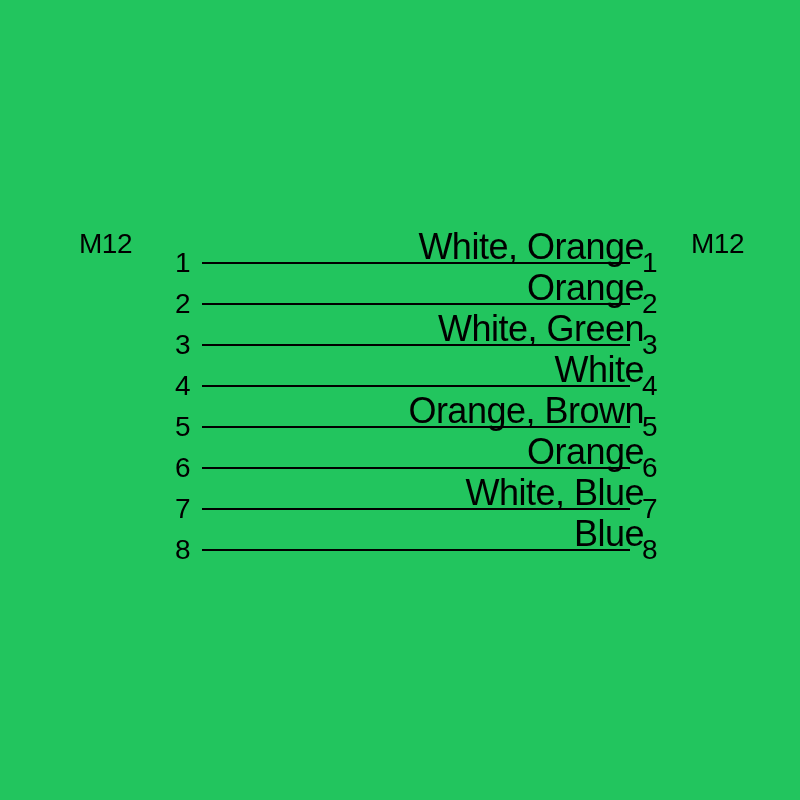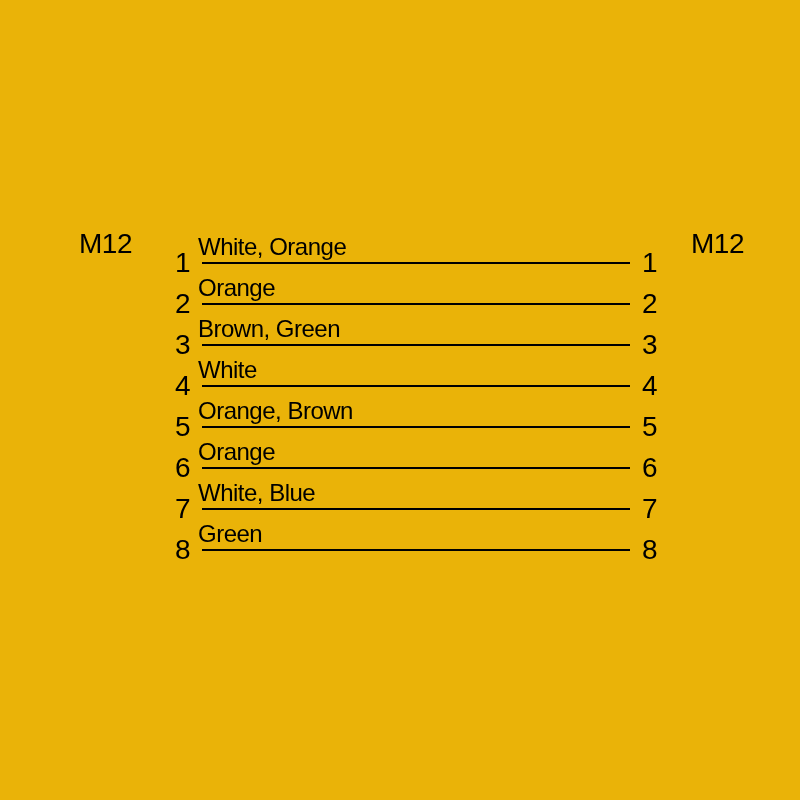--- a/index.html
+++ b/index.html
@@ -44,51 +44,51 @@
     position: absolute;
     top: -11px;
     font-size: 28px;
     line-height: 22px;
     white-space: nowrap;
   }
   .pin-left  { left: 130px; width: 60px; text-align: right; }
   .pin-right { left: 642px; width: 60px; text-align: left;  }
   .wire-label {
     position: absolute;
-    left: 198px;
+    left: 216px;
     bottom: 2px;
     width: 428px;
-    font-size: 24px;
+    font-size: 36px;
     line-height: 28px;
-    text-align: left;
+    text-align: right;
     white-space: nowrap;
   }
 </style>
 </head>
 <body>
 
-<div class="canvas" style="--line: #000000; --text: #000000; background: #eab308;">
+<div class="canvas" style="--line: #000000; --text: #000000; background: #22c55e;">
   <div class="connector-label connector-left">M12</div>
   <div class="connector-label connector-right">M12</div>
   <div id="rows">
       <div class="pin-row" style="top: 263px;">
     <span class="pin-number pin-left">1</span>
     <span class="wire-label">White, Orange</span>
     <div class="wire-line"></div>
     <span class="pin-number pin-right">1</span>
   </div>
       <div class="pin-row" style="top: 304px;">
     <span class="pin-number pin-left">2</span>
     <span class="wire-label">Orange</span>
     <div class="wire-line"></div>
     <span class="pin-number pin-right">2</span>
   </div>
       <div class="pin-row" style="top: 345px;">
     <span class="pin-number pin-left">3</span>
-    <span class="wire-label">Brown, Green</span>
+    <span class="wire-label">White, Green</span>
     <div class="wire-line"></div>
     <span class="pin-number pin-right">3</span>
   </div>
       <div class="pin-row" style="top: 386px;">
     <span class="pin-number pin-left">4</span>
     <span class="wire-label">White</span>
     <div class="wire-line"></div>
     <span class="pin-number pin-right">4</span>
   </div>
       <div class="pin-row" style="top: 427px;">
@@ -104,18 +104,18 @@
     <span class="pin-number pin-right">6</span>
   </div>
       <div class="pin-row" style="top: 509px;">
     <span class="pin-number pin-left">7</span>
     <span class="wire-label">White, Blue</span>
     <div class="wire-line"></div>
     <span class="pin-number pin-right">7</span>
   </div>
       <div class="pin-row" style="top: 550px;">
     <span class="pin-number pin-left">8</span>
-    <span class="wire-label">Green</span>
+    <span class="wire-label">Blue</span>
     <div class="wire-line"></div>
     <span class="pin-number pin-right">8</span>
   </div>
     </div>
 </div>
 
 </body></html>

